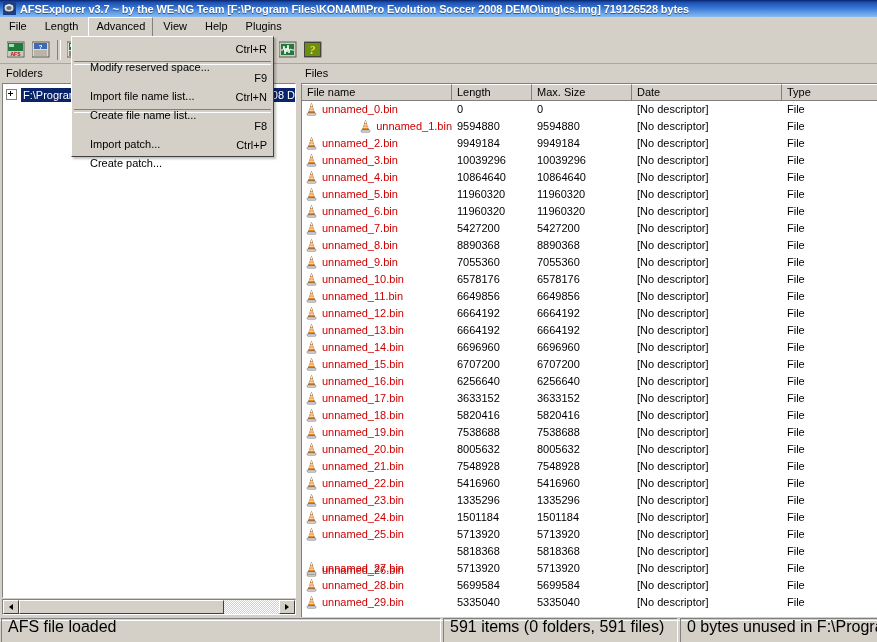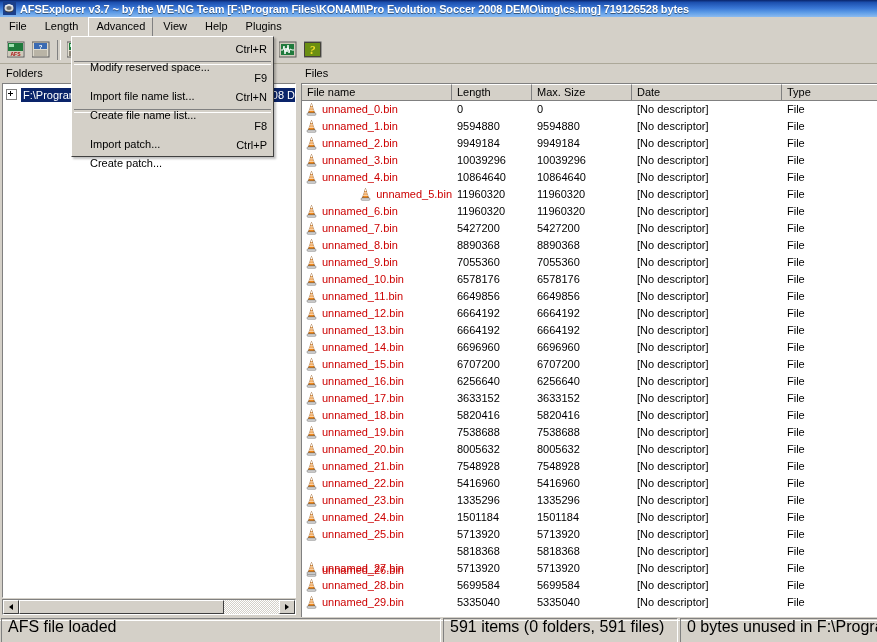--- a/index.html
+++ b/index.html
@@ -445,21 +445,21 @@
                   <rect x="2.2" y="10" width="8.6" height="2.2" rx="0.6" fill="#e0e0e0" stroke="#6b6b6b" stroke-width="0.6"></rect>
                 </svg></span>
               <span>unnamed_0.bin</span>
             </div>
             <div class="cell num" style="width: 80px;">0</div>
             <div class="cell num" style="width: 100px;">0</div>
             <div class="cell date" style="width: 150px;">[No descriptor]</div>
             <div class="cell type" style="width: 100px;">File</div>
           </div>
           <div class="row">
-            <div class="cell name" style="width: 150px;">
+            <div class="cell name" style="width: 150px; justify-content: flex-end;">
               <span class="cone"><svg width="13" height="13" viewBox="0 0 13 13">
                   <polygon points="6.5,0.5 9.6,10 3.4,10" fill="#f08a1e" stroke="#7a3d00" stroke-width="0.6"></polygon>
                   <polygon points="6.5,0.5 7.4,3.2 5.6,3.2" fill="#ffffff"></polygon>
                   <rect x="4.2" y="4.4" width="4.6" height="1.1" fill="#ffffff" opacity="0.85"></rect>
                   <rect x="3.6" y="6.6" width="5.8" height="1.1" fill="#ffffff" opacity="0.85"></rect>
                   <rect x="2.2" y="10" width="8.6" height="2.2" rx="0.6" fill="#e0e0e0" stroke="#6b6b6b" stroke-width="0.6"></rect>
                 </svg></span>
               <span>unnamed_1.bin</span>
             </div>
             <div class="cell num" style="width: 80px;">9594880</div>
@@ -509,21 +509,21 @@
                   <rect x="2.2" y="10" width="8.6" height="2.2" rx="0.6" fill="#e0e0e0" stroke="#6b6b6b" stroke-width="0.6"></rect>
                 </svg></span>
               <span>unnamed_4.bin</span>
             </div>
             <div class="cell num" style="width: 80px;">10864640</div>
             <div class="cell num" style="width: 100px;">10864640</div>
             <div class="cell date" style="width: 150px;">[No descriptor]</div>
             <div class="cell type" style="width: 100px;">File</div>
           </div>
           <div class="row">
-            <div class="cell name" style="width: 150px; justify-content: flex-end;">
+            <div class="cell name" style="width: 150px;">
               <span class="cone"><svg width="13" height="13" viewBox="0 0 13 13">
                   <polygon points="6.5,0.5 9.6,10 3.4,10" fill="#f08a1e" stroke="#7a3d00" stroke-width="0.6"></polygon>
                   <polygon points="6.5,0.5 7.4,3.2 5.6,3.2" fill="#ffffff"></polygon>
                   <rect x="4.2" y="4.4" width="4.6" height="1.1" fill="#ffffff" opacity="0.85"></rect>
                   <rect x="3.6" y="6.6" width="5.8" height="1.1" fill="#ffffff" opacity="0.85"></rect>
                   <rect x="2.2" y="10" width="8.6" height="2.2" rx="0.6" fill="#e0e0e0" stroke="#6b6b6b" stroke-width="0.6"></rect>
                 </svg></span>
               <span>unnamed_5.bin</span>
             </div>
             <div class="cell num" style="width: 80px;">11960320</div>

